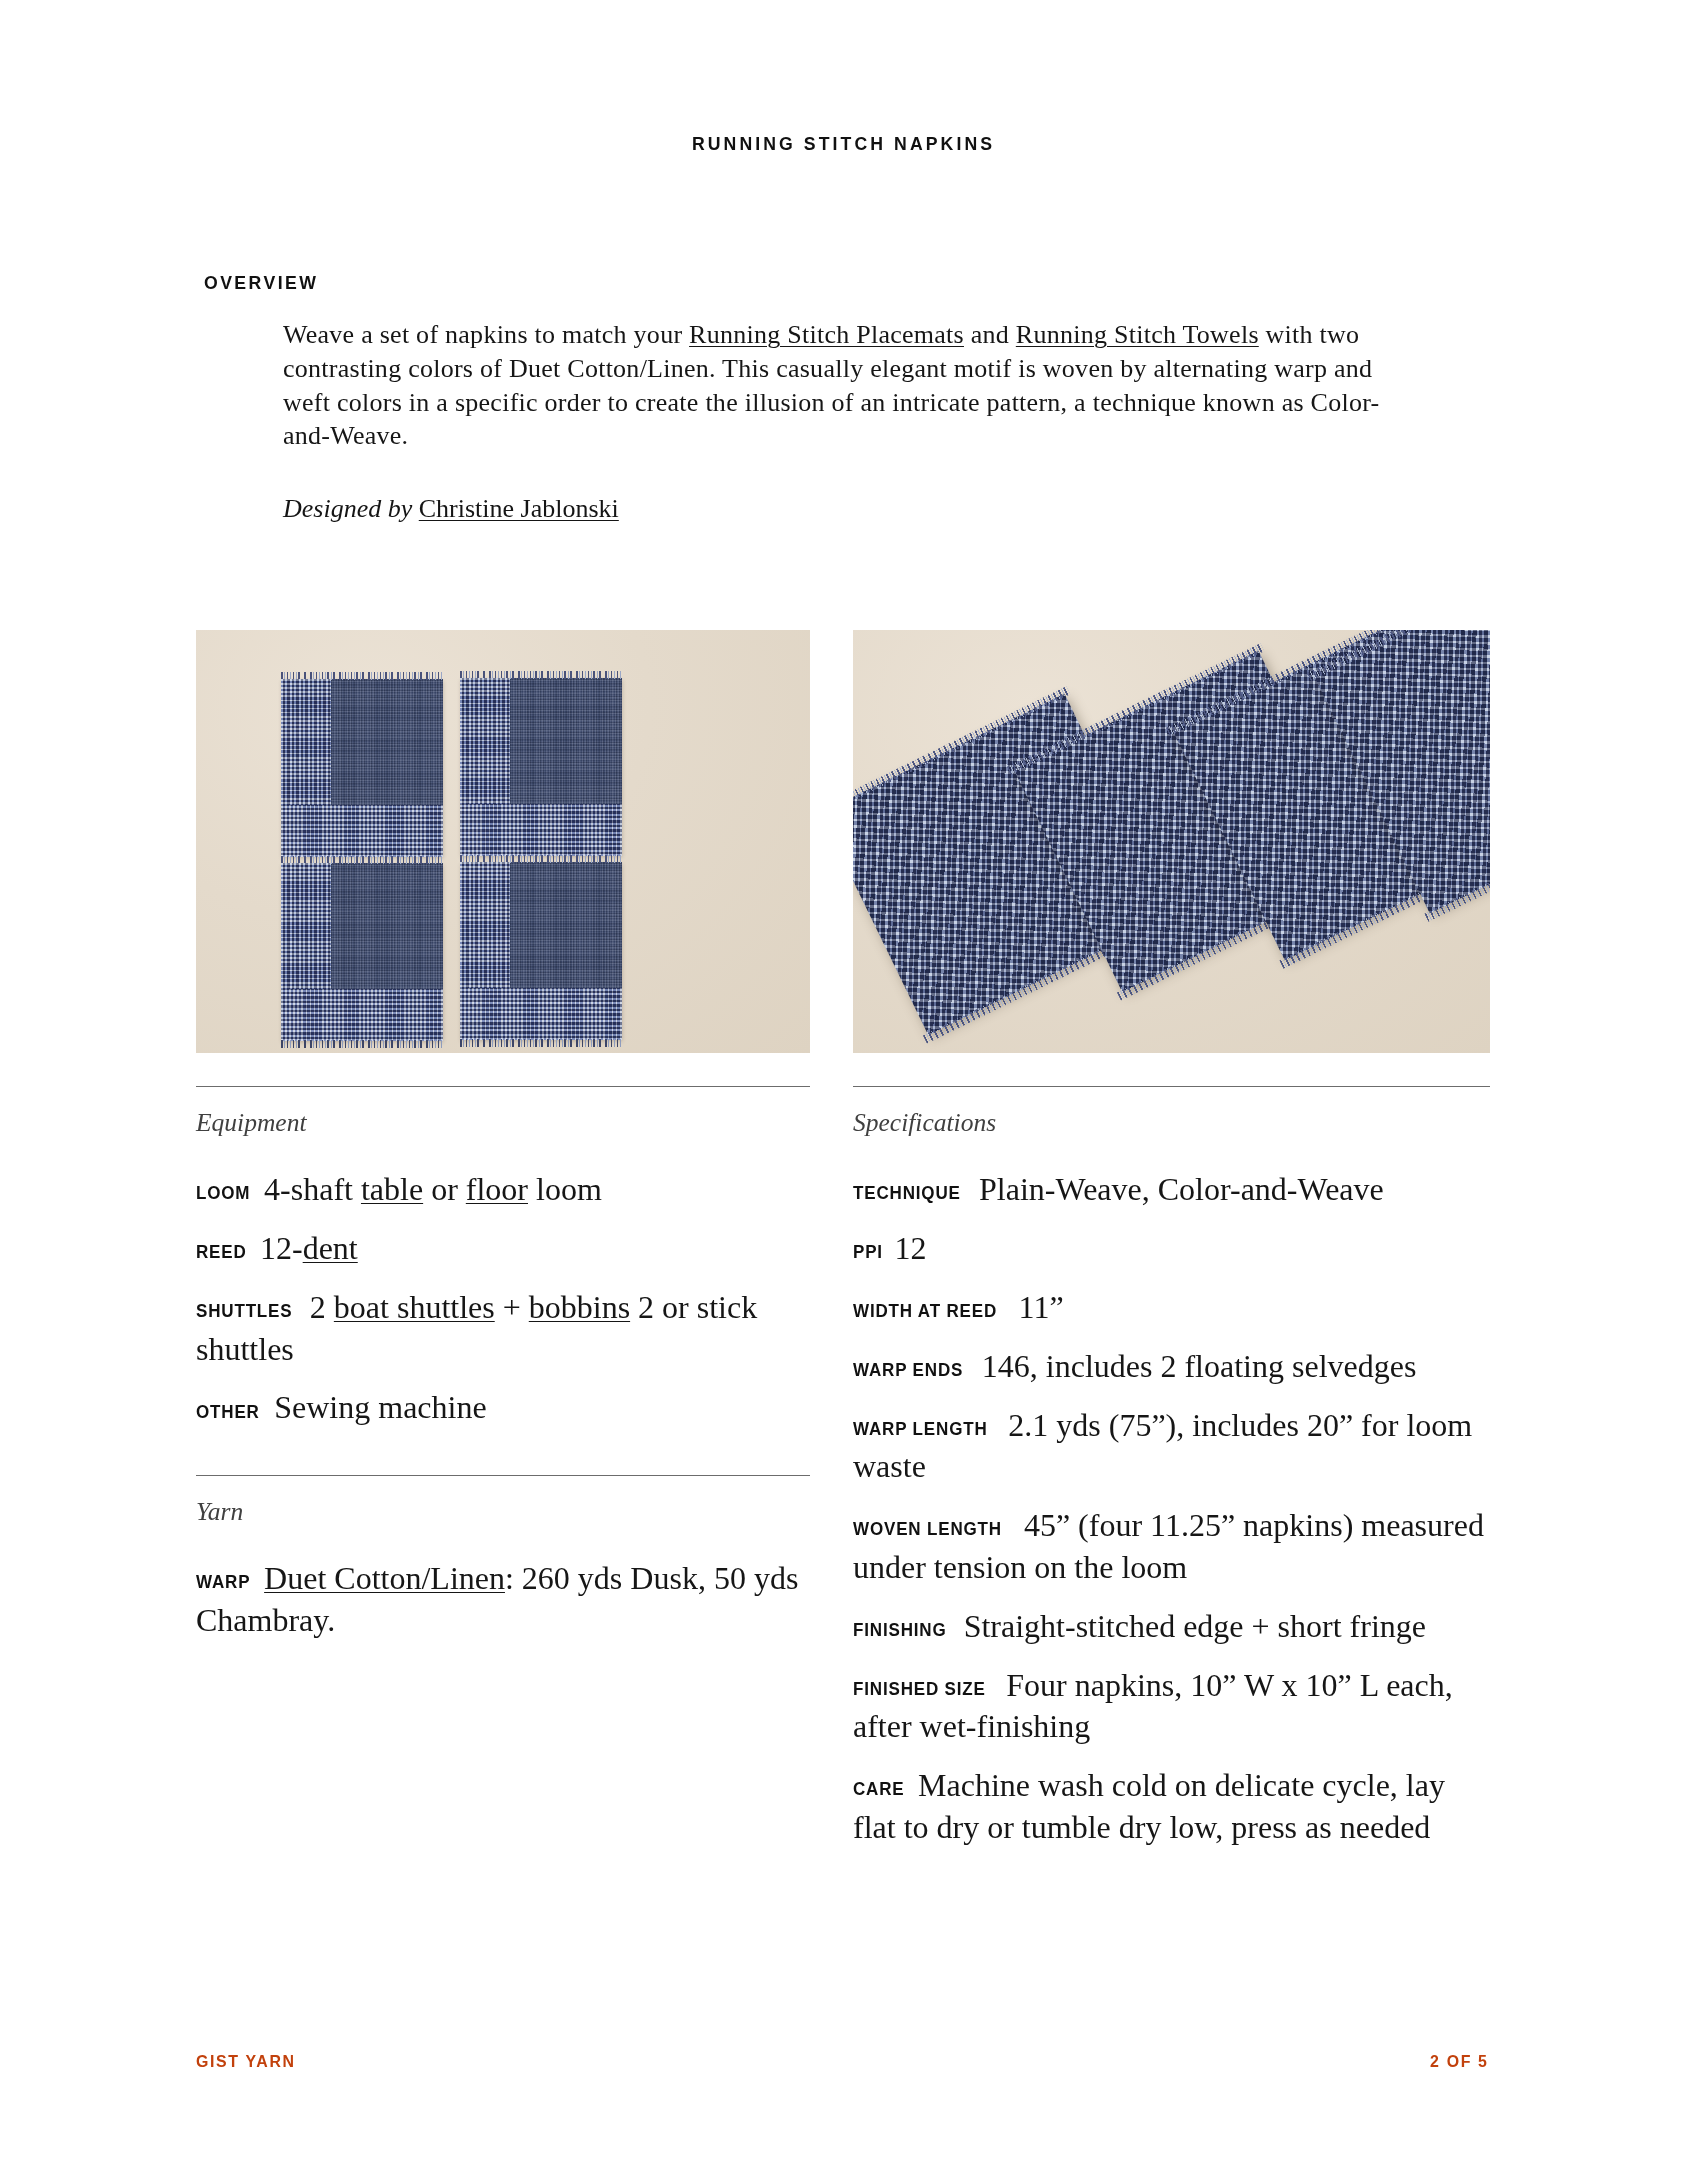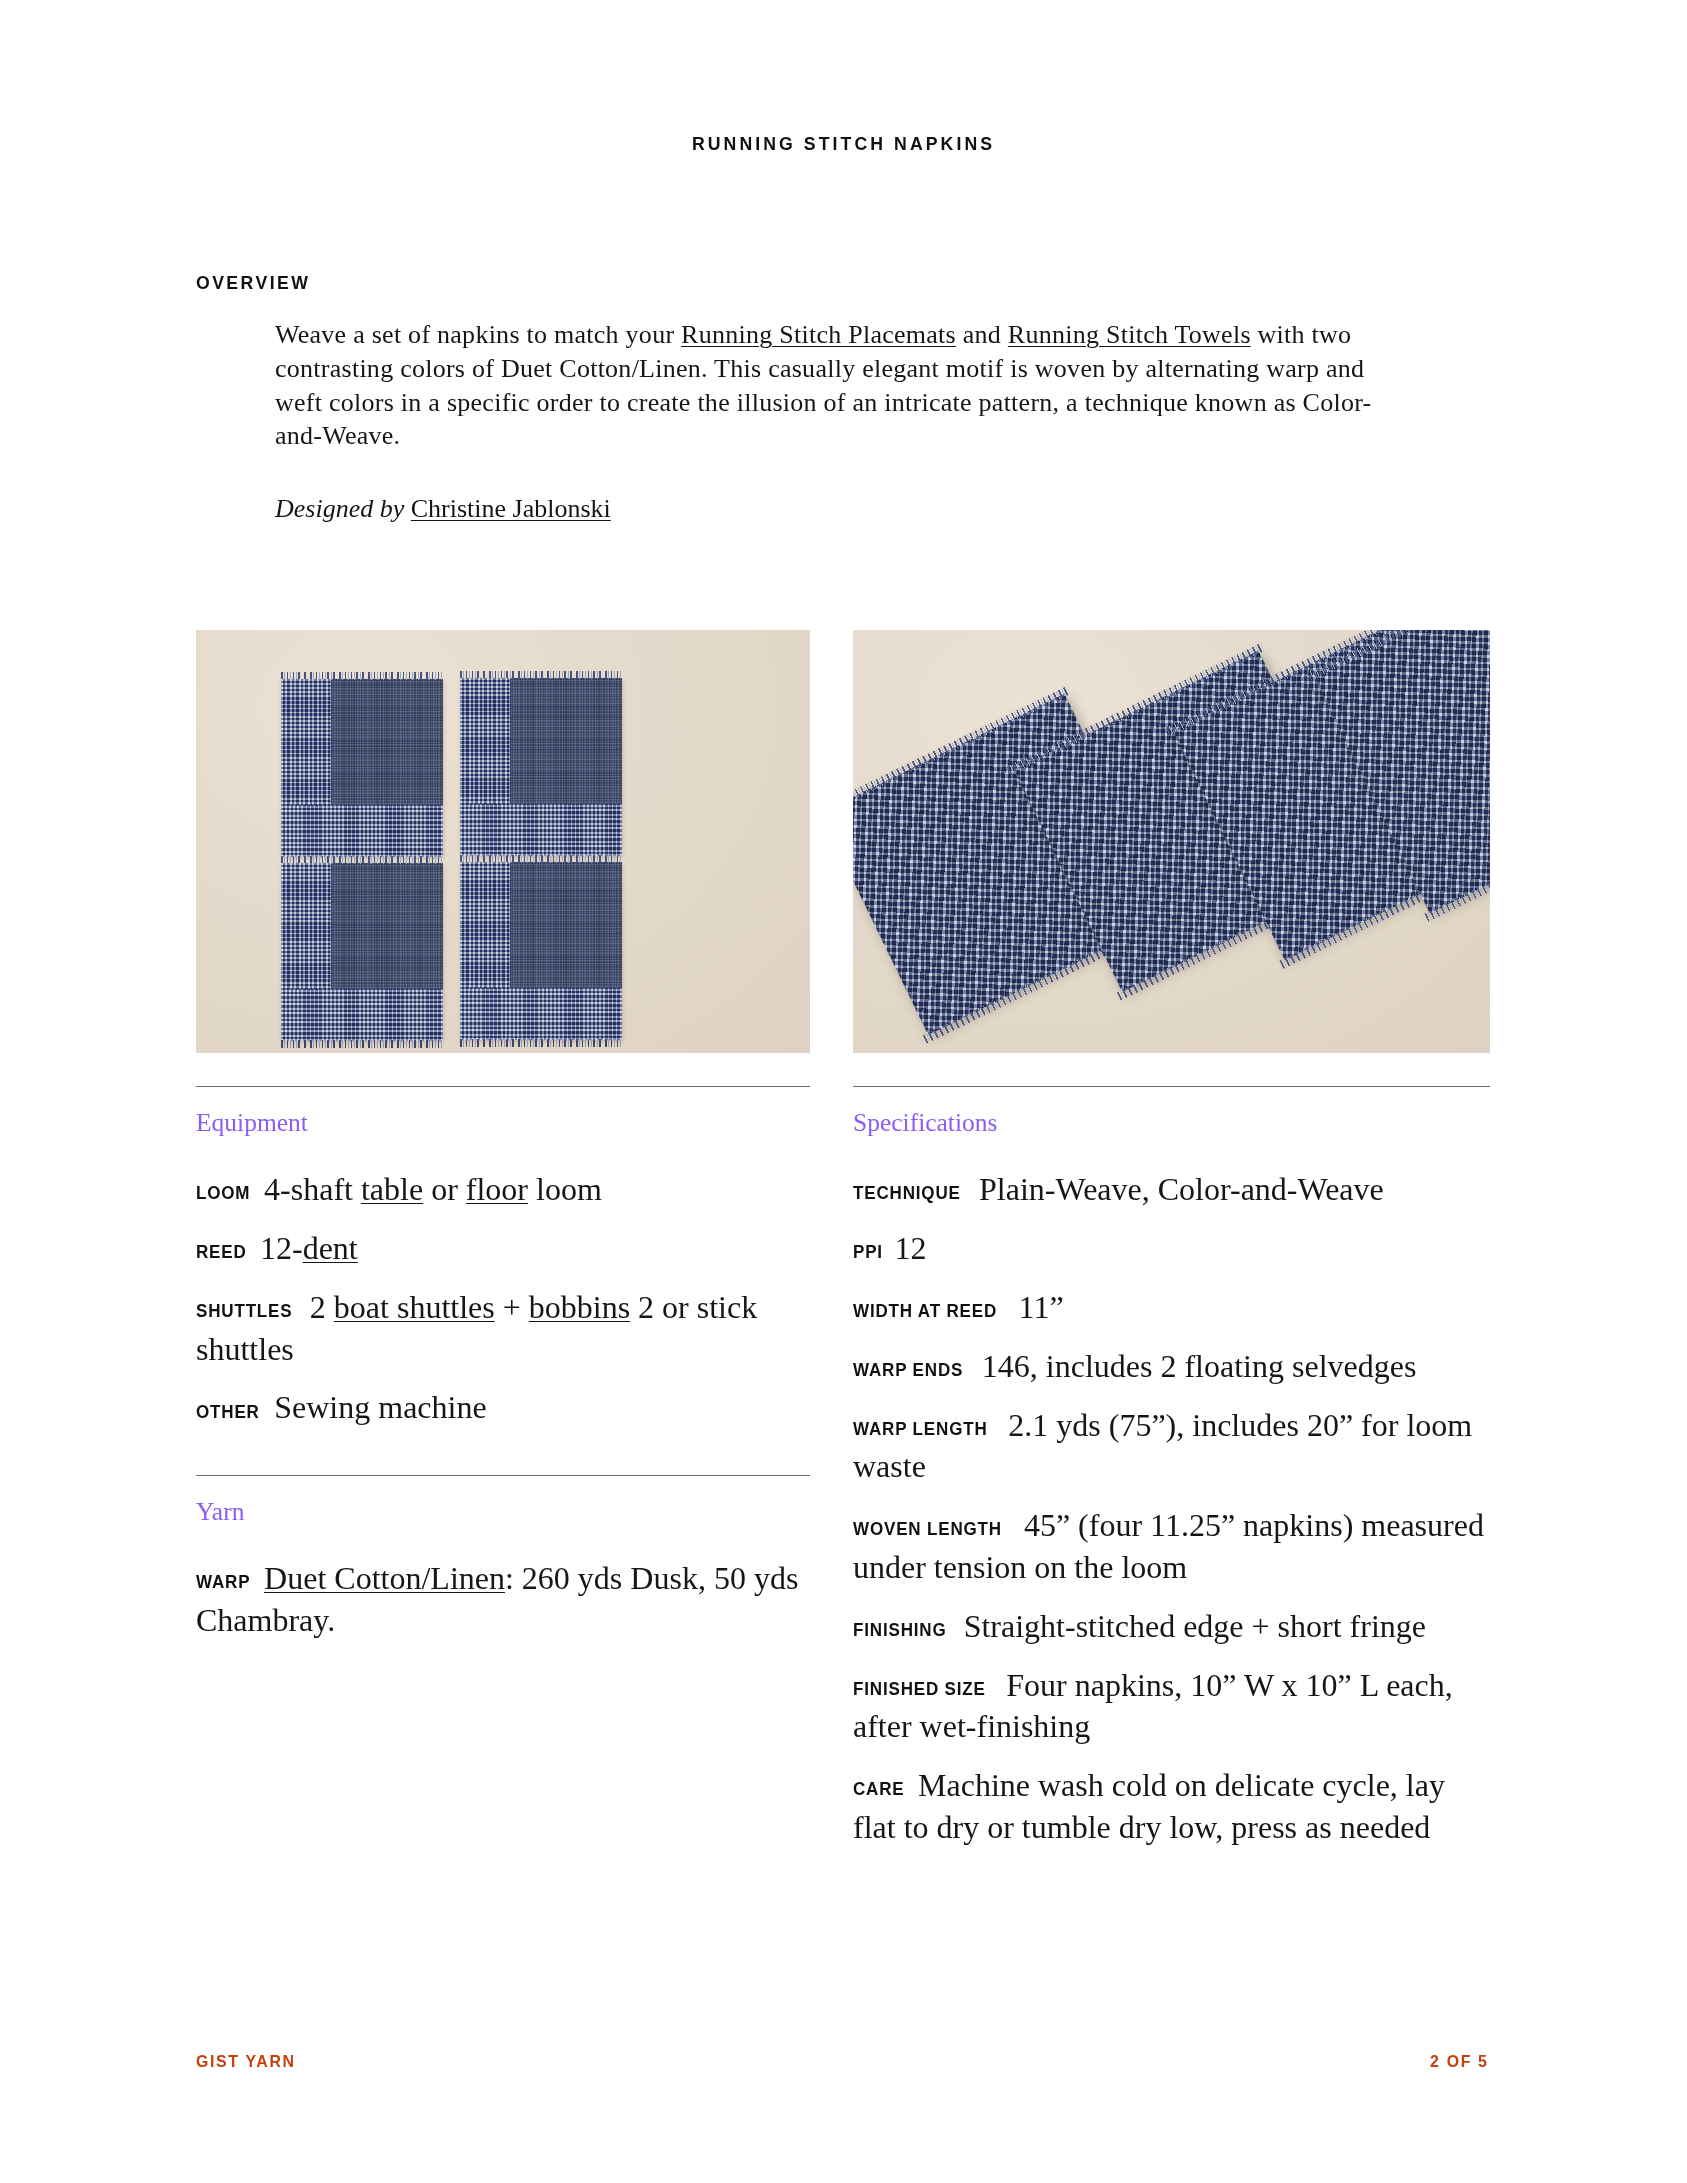--- a/index.html
+++ b/index.html
@@ -34,21 +34,21 @@
     font-weight: 700;
     font-size: 19px;
     letter-spacing: 3.3px;
     color: #111;
     transform: scaleX(0.93);
   }
 
   
   .content {
     position: absolute;
-    left: 196px;
+    left: 204px;
     top: 272px;
     width: 1293px;
   }
 
   .section-eyebrow {
     font-family: "Liberation Sans", sans-serif;
     font-weight: 700;
     font-size: 19px;
     letter-spacing: 2.6px;
     color: #111;
@@ -192,24 +192,25 @@
   }
   .col.left  { left: 0;    width: 614px; }
   .col.right { left: 657px; width: 637px; }
 
   .rule {
     height: 0.8px;
     background: #6c6c6c;
     width: 100%;
   }
   .group-title {
+    font-style: italic;
     font-size: 25.5px;
     margin-top: 21.4px;
     margin-bottom: 0;
-    color: #8b5cf6;
+    color: #404040;
   }
   .spec-list { margin-top: 31px; }
   .spec-item {
     font-size: 26px;
     line-height: 1.30;
     margin-bottom: 17.3px;
     color: #161616;
   }
   .lbl {
     font-family: "Liberation Sans", sans-serif;

